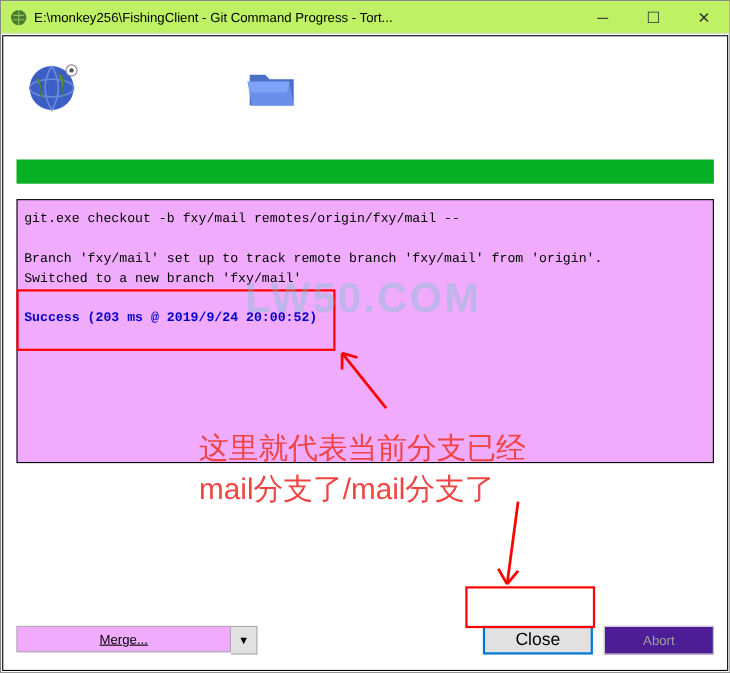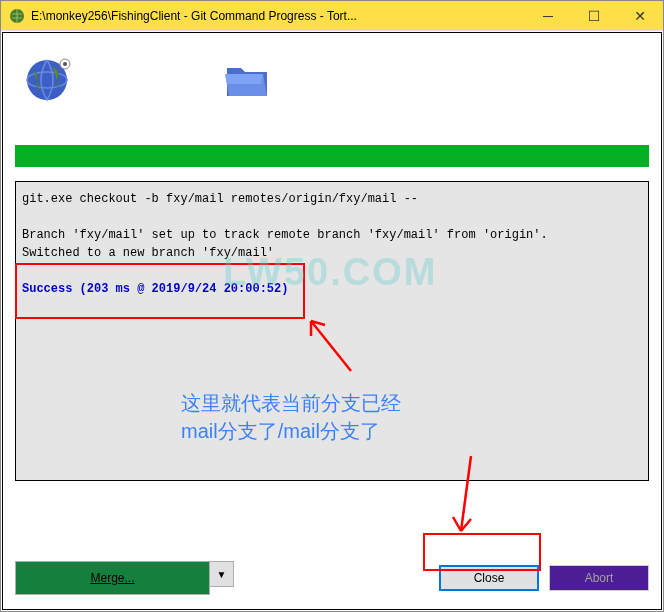--- a/index.html
+++ b/index.html
@@ -1,47 +1,47 @@
 <!DOCTYPE html>
 <html><head>
   <meta charset="utf-8">
   <style>
     * { box-sizing: border-box; margin: 0; padding: 0; }
     body { font-family: "Segoe UI", Tahoma, sans-serif; font-size: 12px; background: #fff; width: 664px; height: 612px; position: relative; border: 1px solid #888; }
     
-    .titlebar { height: 30px; background: #fde047; border-bottom: 1px solid #ddd; display: flex; align-items: center; padding: 0 0 0 8px; justify-content: flex-end; }
+    .titlebar { height: 30px; background: #bef264; border-bottom: 1px solid #ddd; display: flex; align-items: center; padding: 0 0 0 8px; justify-content: flex-end; }
     .titlebar .app-icon { width: 16px; height: 16px; margin-right: 6px; flex-shrink: 0; }
     .titlebar .title { flex: 1; font-size: 12px; color: #000; white-space: nowrap; overflow: hidden; }
     .titlebar .controls { display: flex; height: 100%; }
     .titlebar .controls .btn { width: 46px; height: 100%; display: flex; align-items: center; justify-content: center; font-size: 14px; color: #333; }
     
     .content { position: absolute; top: 30px; left: 0; right: 0; bottom: 0; border: 1px solid #000; margin: 1px; padding: 12px; }
     
     .icon-row { height: 70px; display: flex; align-items: center; gap: 150px; padding-left: 10px; }
     .globe-icon { width: 48px; height: 48px; }
     .folder-icon { width: 48px; height: 40px; }
     
     .progress-bar { height: 22px; background: #06b025; margin: 30px 0 14px 0; }
     
-    .output-box { border: 1px solid #000; background: #e5e5e5; padding: 8px 6px; height: 300px; font-family: "Courier New", monospace; font-size: 12px; line-height: 1.5; overflow: auto; position: relative; }
+    .output-box { border: 1px solid #000; background: #f0abfc; padding: 8px 6px; height: 240px; font-family: "Courier New", monospace; font-size: 12px; line-height: 1.5; overflow: auto; position: relative; }
     .output-box .line { white-space: pre; }
     .output-box .black { color: #000; }
     .output-box .blue-bold { color: #0000cc; font-weight: bold; }
     
     .btn-row { position: absolute; bottom: 14px; left: 12px; right: 12px; display: flex; align-items: center; }
     .merge-group { display: flex; }
-    .merge-btn { width: 195px; height: 34px; background: #15803d; border: 1px solid #adadad; font-size: 12px; text-decoration: underline; text-decoration-style: solid; }
+    .merge-btn { width: 195px; height: 24px; background: #f0abfc; border: 1px solid #adadad; font-size: 12px; text-decoration: underline; text-decoration-style: solid; }
     .merge-btn span { text-decoration: none; }
     .merge-drop { width: 24px; height: 26px; background: #e1e1e1; border: 1px solid #adadad; border-left: none; font-size: 10px; }
     .spacer { flex: 1; }
-    .close-btn { width: 100px; height: 26px; background: #e1e1e1; border: 2px solid #0078d7; font-size: 12px; margin-right: 10px; }
+    .close-btn { width: 100px; height: 26px; background: #e1e1e1; border: 2px solid #0078d7; font-size: 16px; margin-right: 10px; }
     .abort-btn { width: 100px; height: 26px; background: #4c1d95; border: 1px solid #ccc; color: #a0a0a0; font-size: 12px; }
     
     .anno-box1 { position: absolute; border: 2px solid #ff0000; pointer-events: none; }
-    .anno-text { position: absolute; color: #3b82f6; font-size: 20px; font-family: "Microsoft YaHei", sans-serif; line-height: 1.4; pointer-events: none; }
+    .anno-text { position: absolute; color: #ef4444; font-size: 27px; font-family: "Microsoft YaHei", sans-serif; line-height: 1.4; pointer-events: none; }
     .anno-arrow { position: absolute; pointer-events: none; }
     .watermark { position: absolute; color: rgba(100,200,200,0.35); font-size: 38px; font-weight: bold; font-family: Arial; letter-spacing: 2px; pointer-events: none; }
   </style>
 </head>
 <body>
 
 <div class="titlebar">
   <svg class="app-icon" viewBox="0 0 16 16">
       <circle cx="8" cy="8" r="7" fill="#4a7c2a"></circle>
       <path d="M3 6 L13 6 M3 10 L13 10 M8 1 L8 15" stroke="#8fc060" stroke-width="1" fill="none"></path>

